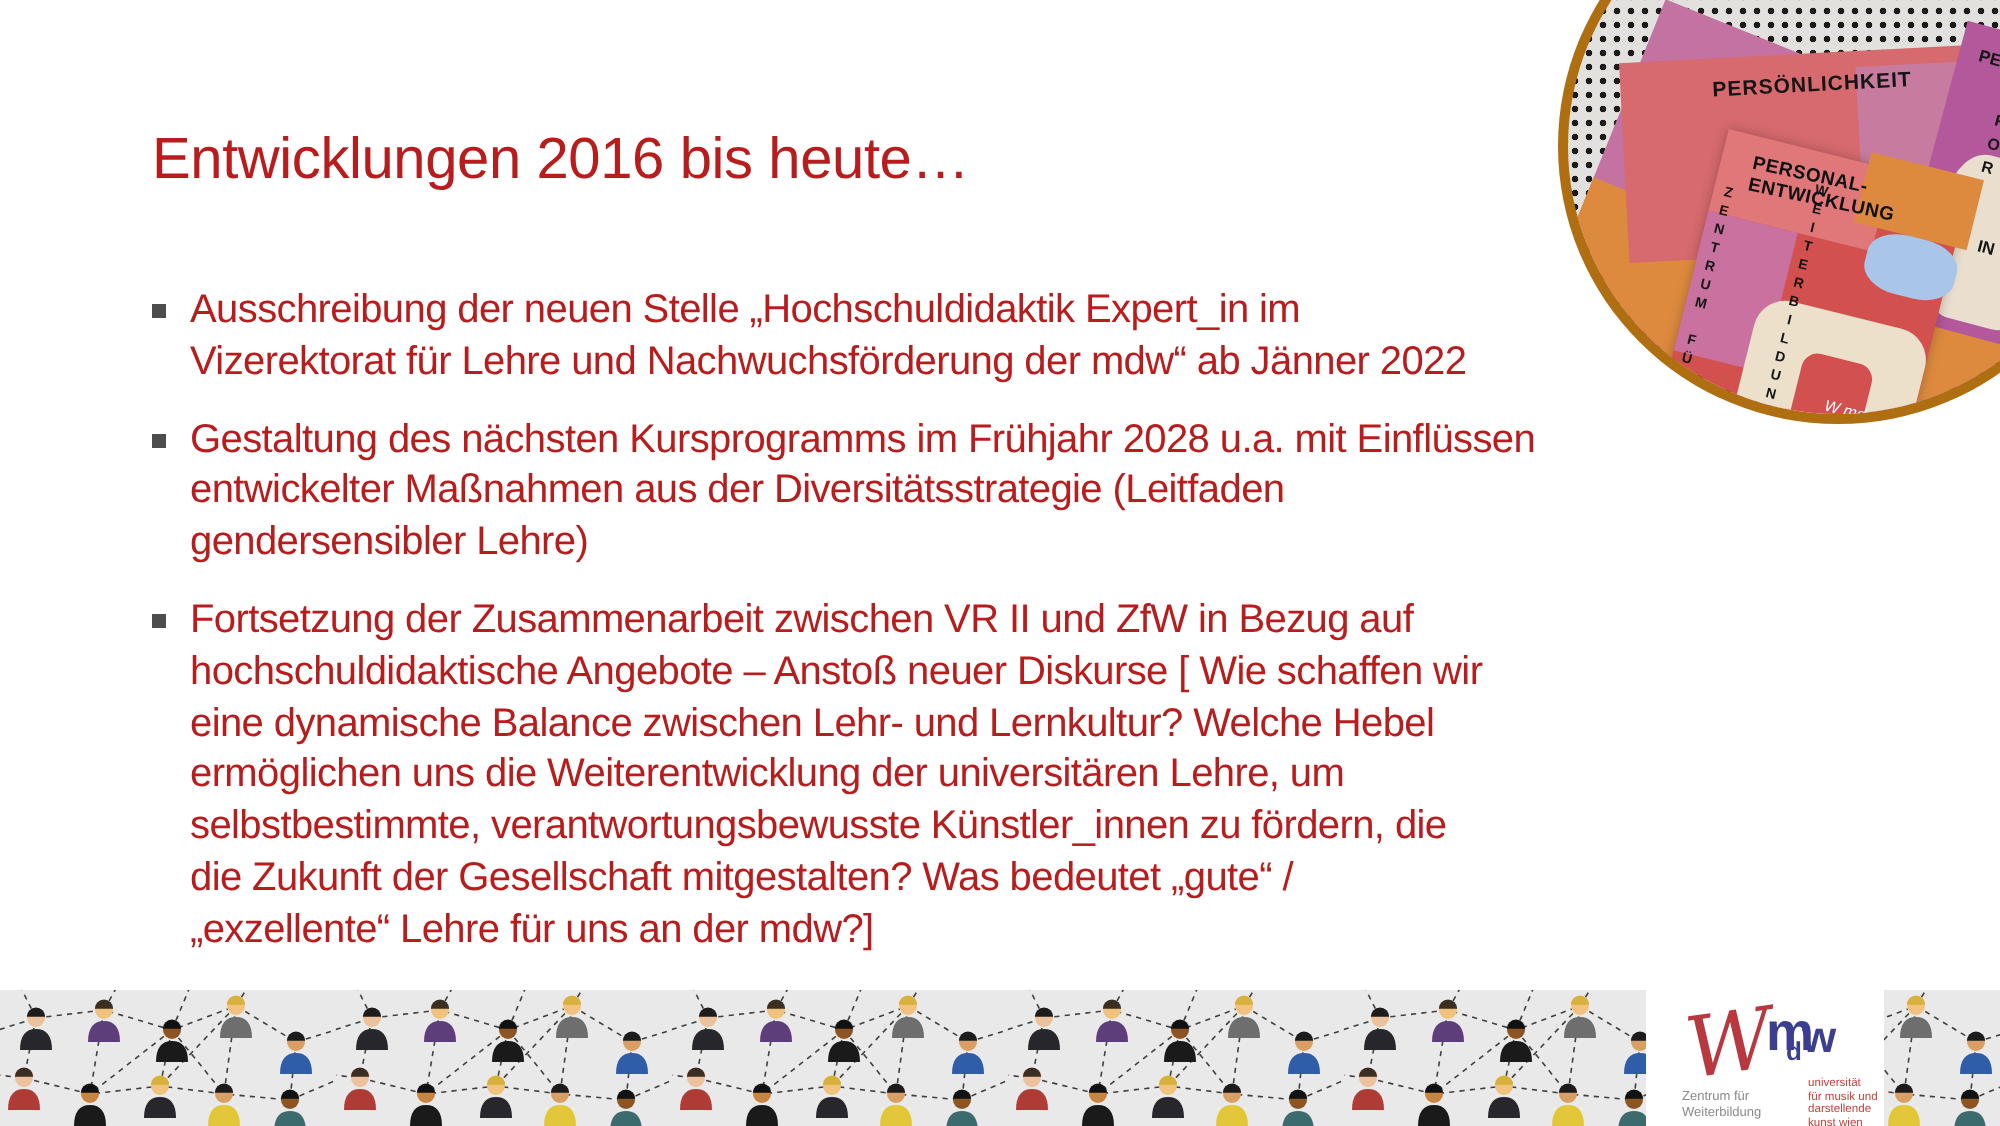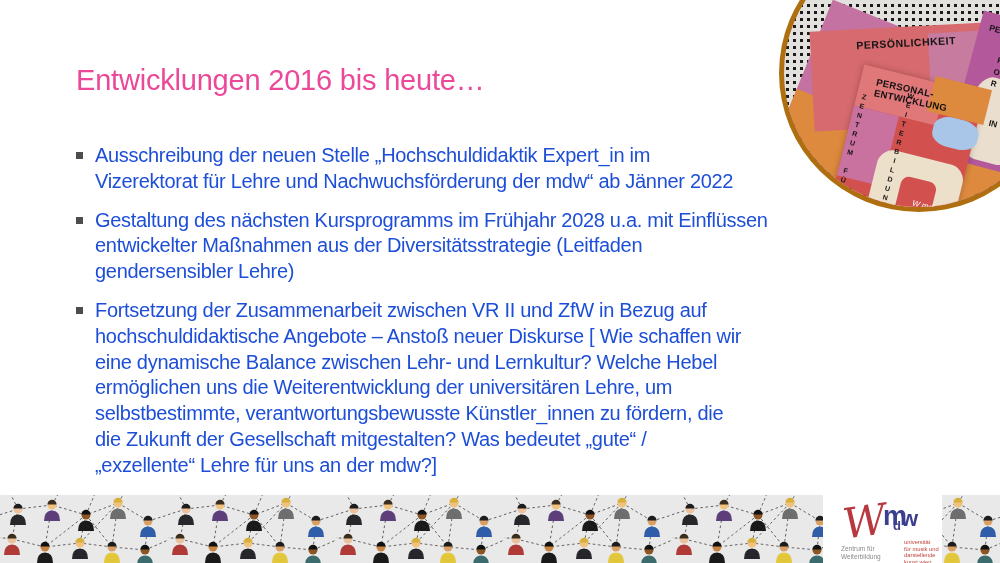--- a/index.html
+++ b/index.html
@@ -1,24 +1,24 @@
 <!DOCTYPE html>
 <html><head>
 <meta charset="utf-8">
 <style>
   html,body{margin:0;padding:0;background:#fff;}
   .slide{position:relative;width:1000px;height:563px;overflow:hidden;background:#ffffff;
          font-family:"Liberation Sans","DejaVu Sans",sans-serif;}
 
   
-  .title{position:absolute;left:76px;top:64px;font-size:29px;color:#ec4899;letter-spacing:-0.2px;}
+  .title{position:absolute;left:76px;top:64px;font-size:29px;color:#b91c1c;letter-spacing:-0.2px;}
   .bullets{position:absolute;left:76px;top:143px;width:770px;}
   .bullet{display:flex;margin-bottom:13px;}
   .marker{flex:0 0 7px;width:7px;height:7px;background:#4d4d4d;margin-top:9px;margin-right:12px;}
-  .btext{white-space:pre-line;font-size:20px;line-height:25.8px;color:#1d4ed8;letter-spacing:-0.3px;}
+  .btext{white-space:pre-line;font-size:20px;line-height:25.8px;color:#b91c1c;letter-spacing:-0.3px;}
 
   
   .hero{position:absolute;left:779px;top:-66px;width:270px;height:268px;border-radius:50%;
         border:5px solid #af6f10;overflow:hidden;
         background-color:#e2e1dd;
         background-image:radial-gradient(circle,#1b1b1b 1.5px,transparent 1.8px);
         background-size:7px 7px;}
   .sheet{position:absolute;}
   .sheet .patch{position:absolute;}
   .vtext{writing-mode:vertical-rl;text-orientation:upright;font-weight:bold;color:#141414;position:absolute;}

